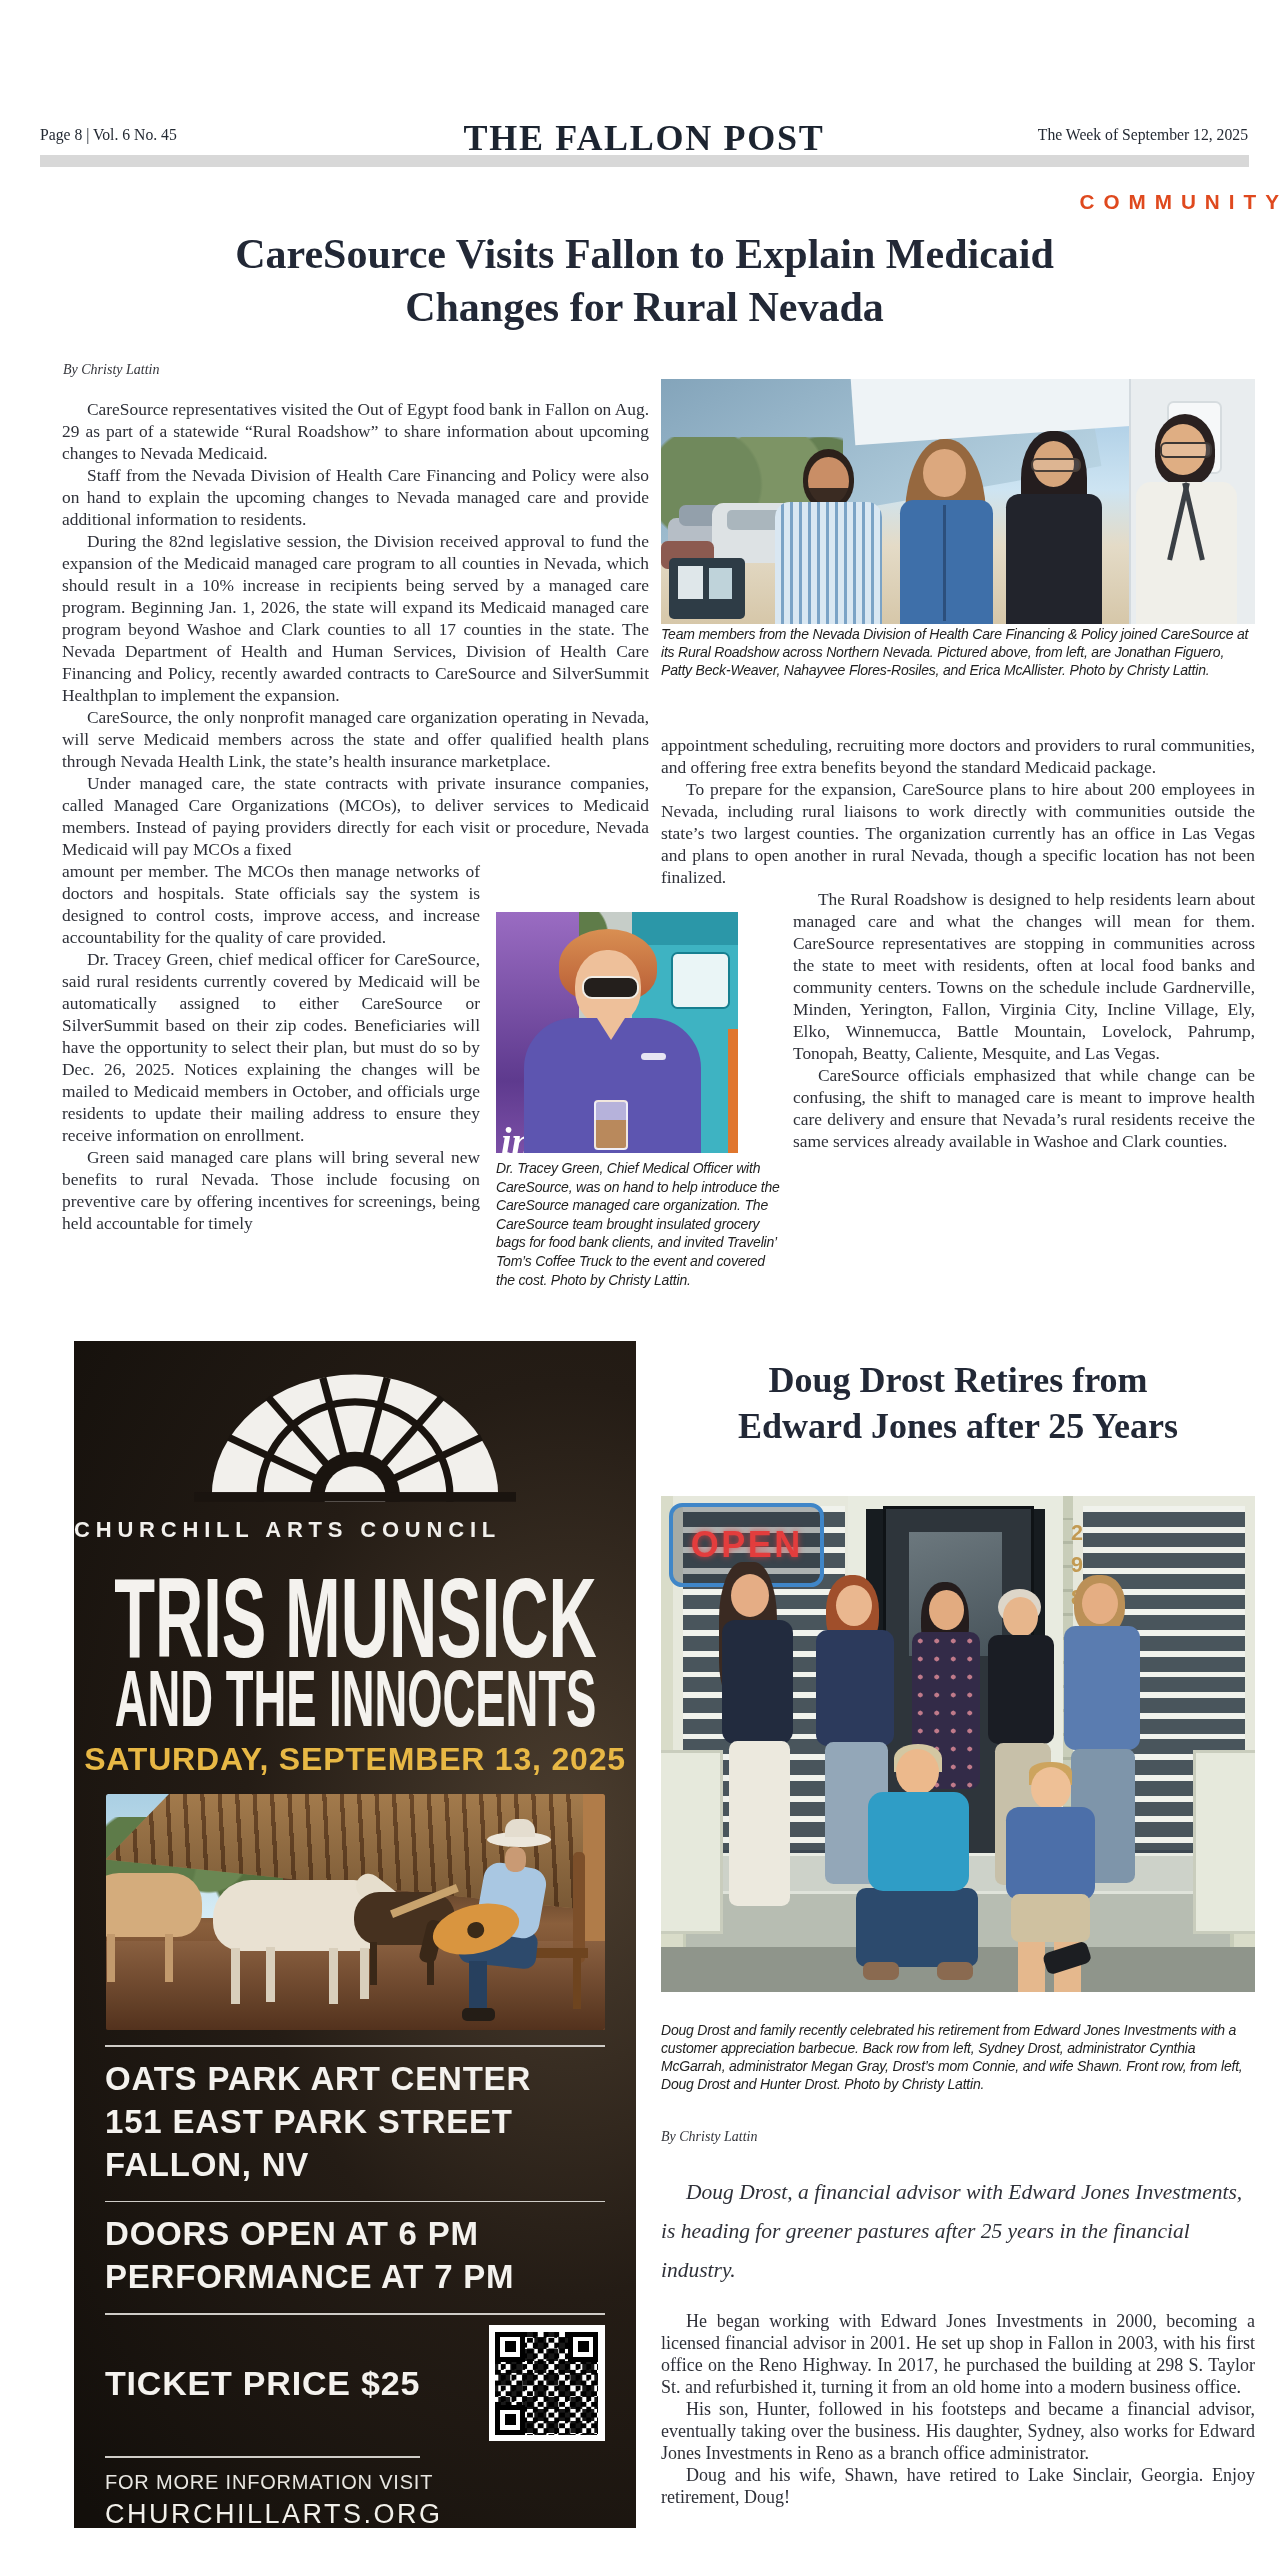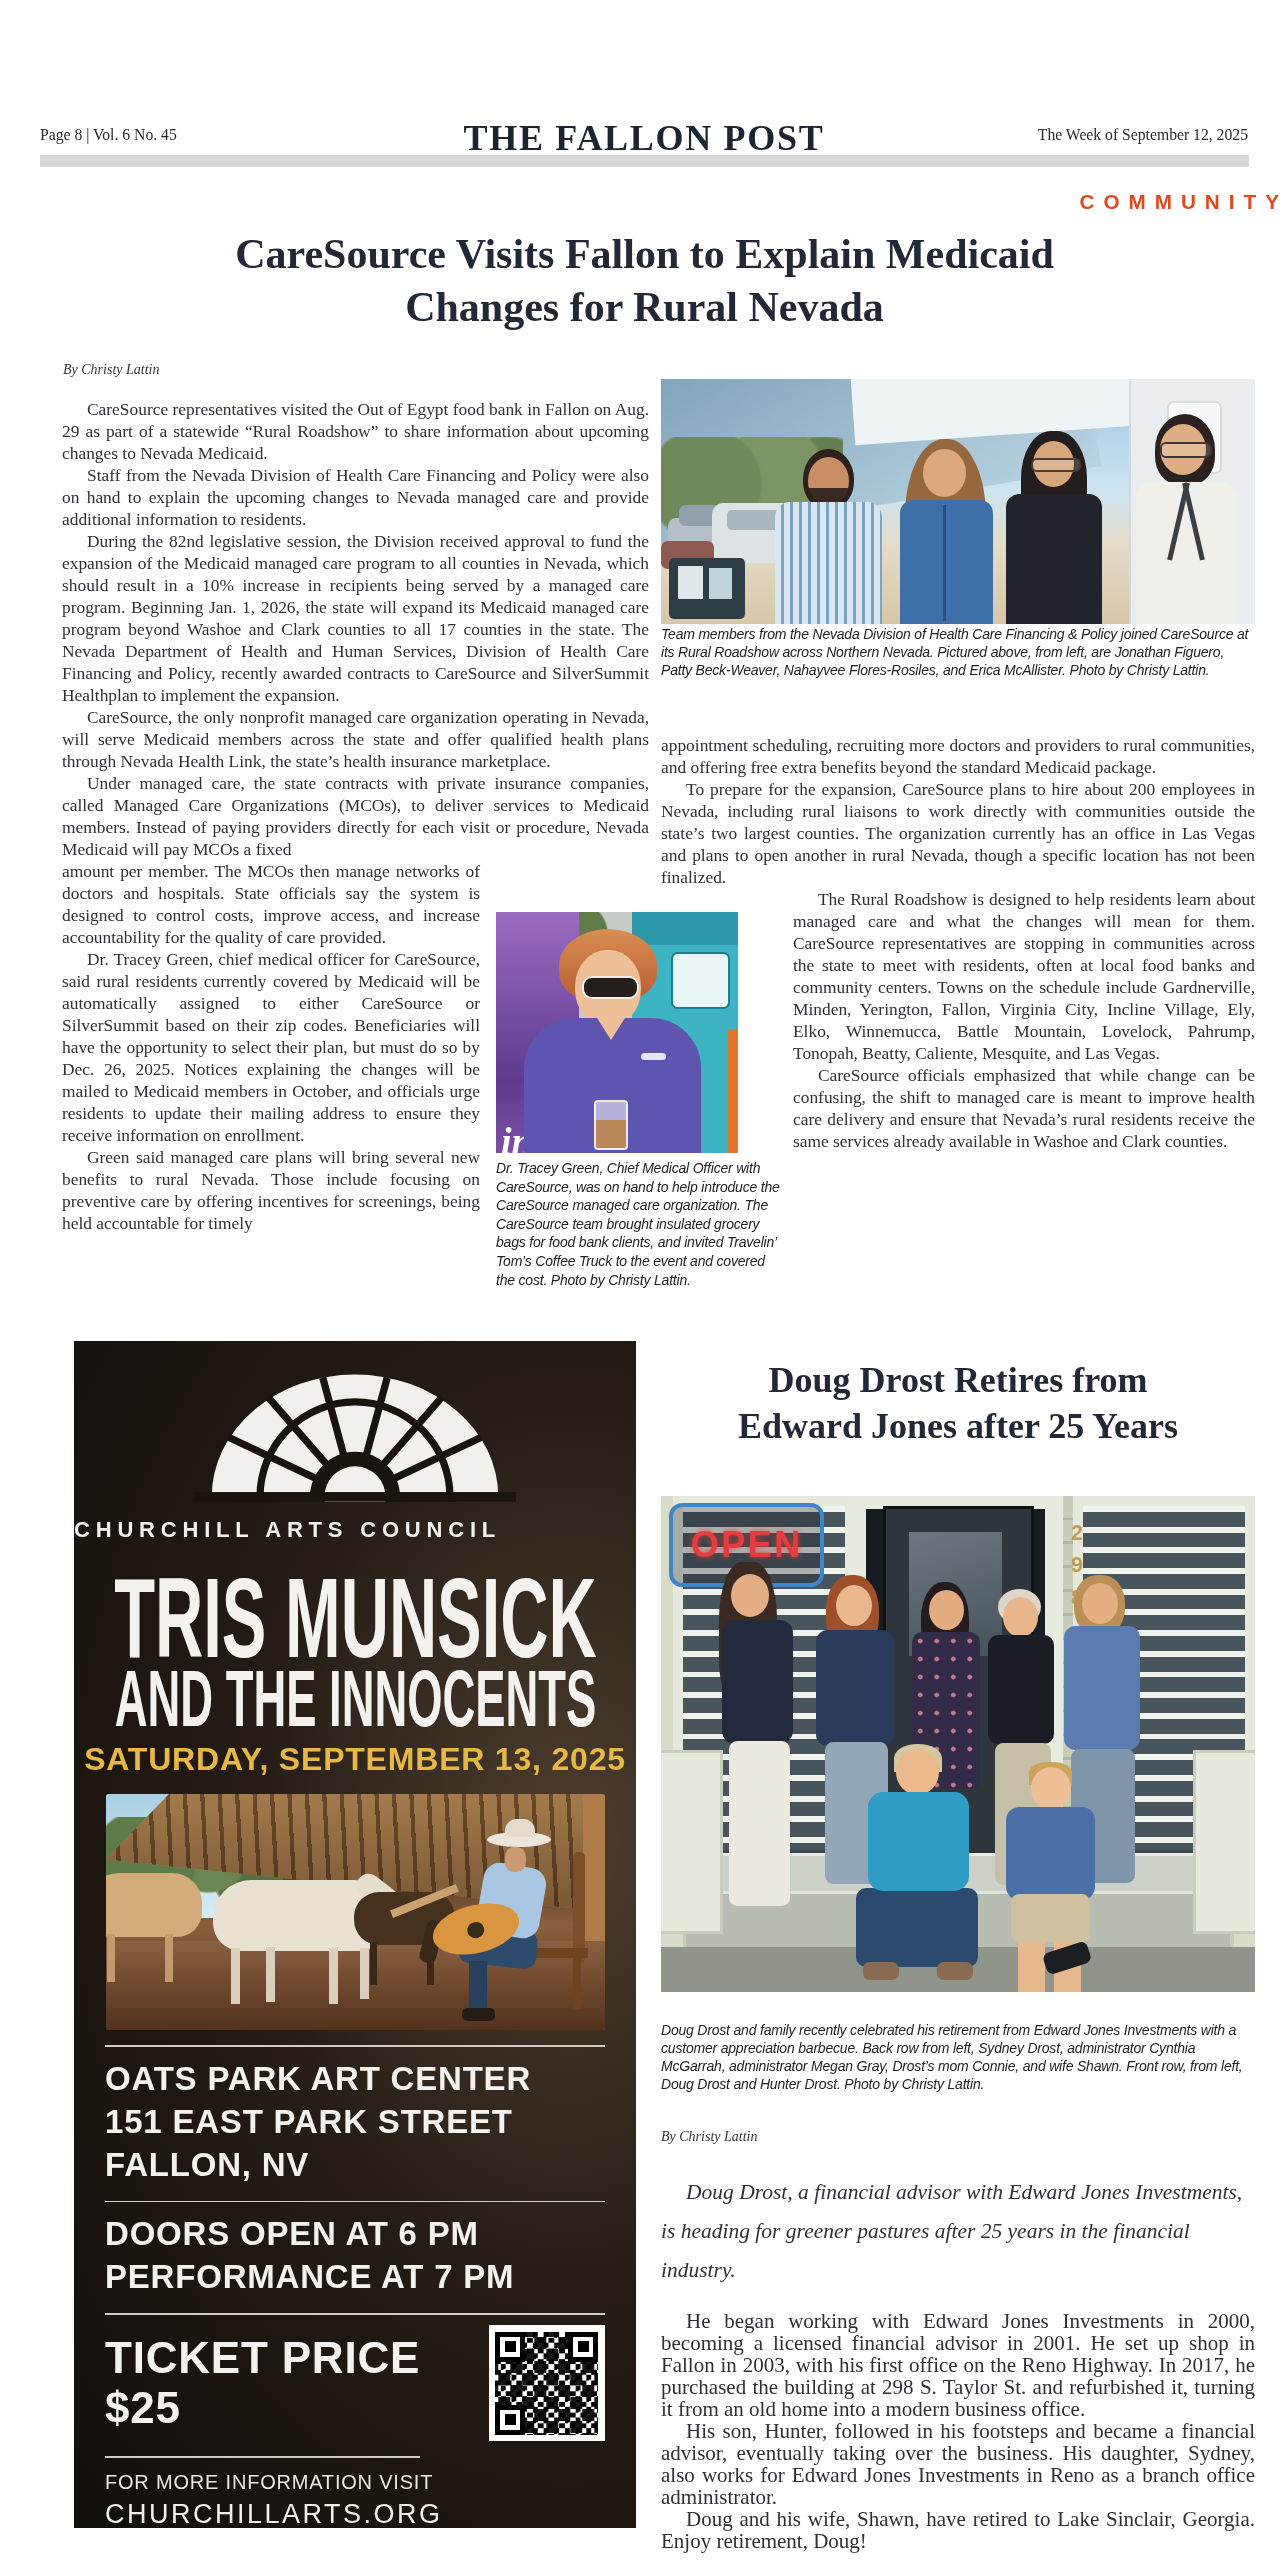--- a/index.html
+++ b/index.html
@@ -102,21 +102,21 @@
   .g-logo{left:145px;top:141px;width:25px;height:7.4px;background:rgba(255,255,255,.85);border-radius:4.1px;}
   .g-cup{left:98px;top:188px;width:30px;height:46px;background:linear-gradient(180deg,rgba(255,255,255,.55) 0 40%,#b9895c 40%);border:2.5px solid rgba(255,255,255,.8);border-radius:4.1px;}
 
   
   .art2{position:absolute;left:661px;top:1357px;width:594px;}
   .headline2{text-align:center;font-size:36px;line-height:46px;font-weight:bold;color:#222836;}
   .art2 .caption{margin-top:10px;}
   .byline2{margin-top:36px;font-style:italic;font-size:14px;color:#33343a;}
   .lede{margin-top:28px;font-style:italic;font-size:21.5px;line-height:39px;color:#2e3038;text-indent:25px;}
   .art2-body{margin-top:20px;}
-  .art2-body p{margin:0;text-indent:25px;text-align:justify;font-size:21px;line-height:22px;color:#2e3038;}
+  .art2-body p{margin:0;text-indent:25px;text-align:justify;font-size:18px;line-height:22px;color:#2e3038;}
 
   
   .figdoug{left:661px;top:1496px;width:594px;height:496px;
            background:repeating-linear-gradient(180deg,#c8cdb9 0 21.5px,#b2b8a4 21.5px 24px);}
   .figdoug *{position:absolute;}
   .dd-board{top:0;width:21.5px;height:100%;background:#d9dcc9;}
   .dd-win{top:0;height:355px;width:162px;border:10px solid #e6e8dc;
           background:repeating-linear-gradient(180deg,#f0f2ec 0 5.8px,#49555c 5.8px 20.7px);}
   .dd-sill{height:15px;width:185px;background:#3d4852;top:354px;}
   .dd-door-recess{left:205px;top:0;width:179px;height:368px;background:#171c20;}
@@ -226,21 +226,21 @@
   .pp-cb .gneck{left:-55px;top:73px;width:71px;height:8.3px;background:#c8a36d;transform:rotate(-22deg);}
   .pp-cb .guitar{left:-11.6px;top:81px;width:88px;height:48px;background:#d9953f;border-radius:50%;transform:rotate(-14deg);}
   .pp-cb .guitar::before{content:"";position:absolute;left:35px;top:16.5px;width:16.5px;height:16.5px;background:#3a2a18;border-radius:50%;}
   .pp-cb .jeans{left:15px;top:104px;width:78px;height:38px;background:#2d4a6c;border-radius:11.6px;transform:rotate(6deg);}
   .pp-cb .shin{left:25px;top:137px;width:18px;height:50px;background:#27405e;}
   .pp-cb .boot{left:18px;top:184px;width:33px;height:13.2px;background:#241d16;border-radius:5px;}
   .pdiv{height:1.7px;background:#cfccc7;margin:15px 31px 0;}
   .pdiv.short{width:56%;margin-left:31px;}
   .p-venue,.p-time{margin:10px 31px 0;color:#f4f2ee;font-weight:bold;font-size:33px;line-height:43px;letter-spacing:0.8px;}
   .p-ticketrow{display:flex;align-items:center;margin:10px 31px 0;height:116px;}
-  .p-ticket{color:#f4f2ee;font-weight:bold;font-size:44px;letter-spacing:0.8px;flex:1;}
+  .p-ticket{color:#f4f2ee;font-weight:bold;font-size:34px;letter-spacing:0.8px;flex:1;}
   .qr{width:103px;height:103px;background:#ffffff;padding:6.6px;position:relative;}
   .qr-inner{width:100%;height:100%;position:relative;
     background:conic-gradient(#000 25%,#fff 0 50%,#000 0 75%,#fff 0) 0 0/10.7px 10.7px,
                conic-gradient(rgba(0,0,0,.9) 25%,transparent 0 50%,rgba(0,0,0,.9) 0 75%,transparent 0) 3.3px 5px/24px 24px;
     background-blend-mode:multiply;background-color:#fff;}
   .finder{position:absolute;width:20px;height:20px;border:5px solid #000;background:#fff;}
   .finder::after{content:"";position:absolute;left:4.1px;top:4.1px;width:11.6px;height:11.6px;background:#000;}
   .f-tl{left:0;top:0;} .f-tr{right:0;top:0;} .f-bl{left:0;bottom:0;}
   .p-info1{margin:13.2px 31px 0;color:#e9e7e2;font-size:20px;letter-spacing:0.8px;}
   .p-info2{margin:5px 31px 0;color:#f2f0ea;font-size:27px;letter-spacing:2.5px;}

